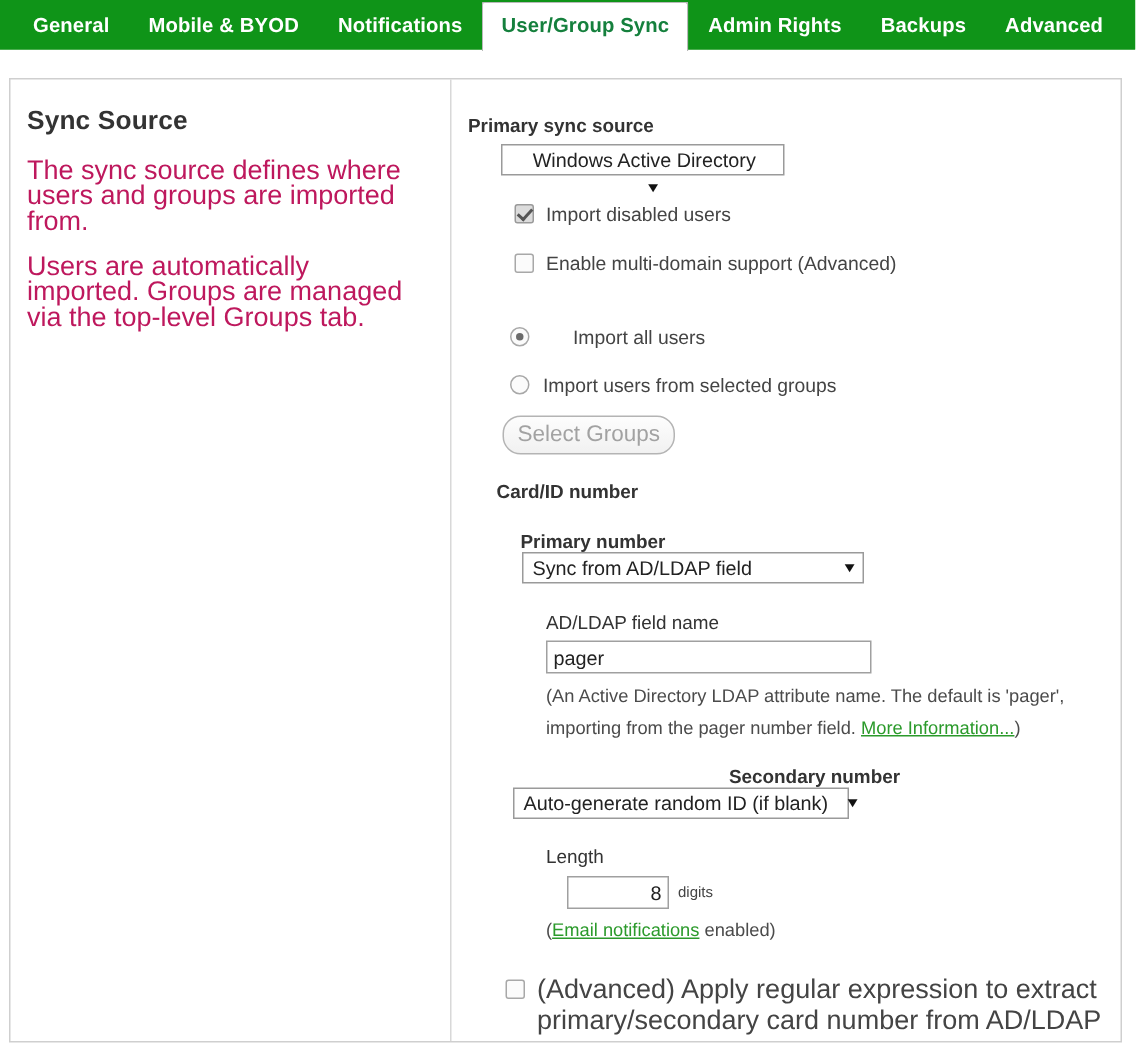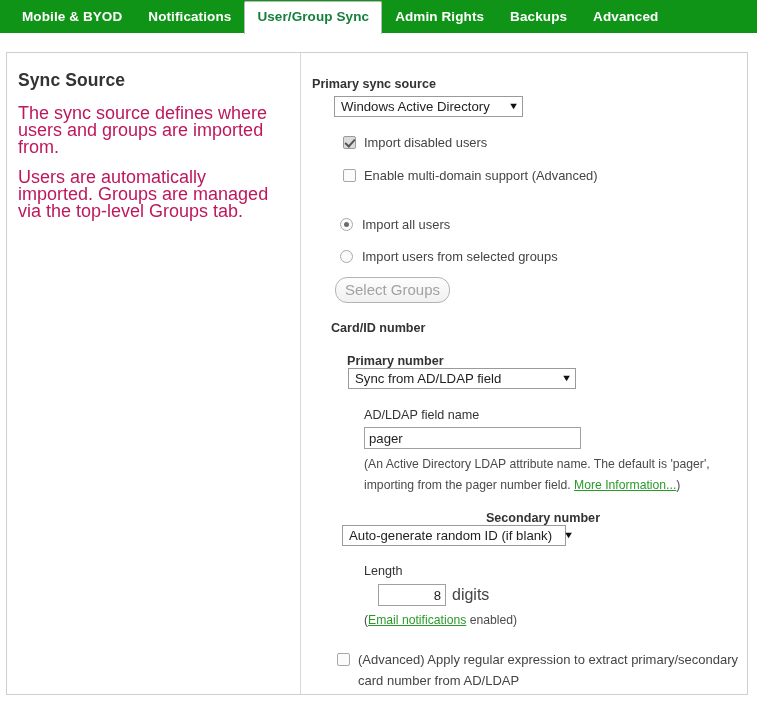--- a/index.html
+++ b/index.html
@@ -125,21 +125,21 @@
     line-height: 19px;
     white-space: nowrap;
   }
   .select-box .caret {
     font-size: 9px;
     color: #111111;
     margin-left: 12px;
     transform: scaleX(1.25);
     display: inline-block;
   }
-  .select-primary-source { width: 189px; margin-left: 22px; }
+  .select-primary-source { width: 189px; margin-left: 22px; flex-direction: column; }
   .select-primary-number { width: 228px; margin-left: 36px; }
   .select-secondary-number { width: 224px; margin-left: 30px; }
 
   .check-row, .radio-row {
     display: flex;
     align-items: flex-start;
     font-size: 12.9px;
     color: #444444;
     line-height: 16px;
   }
@@ -221,47 +221,48 @@
     color: #4b4b4b;
     line-height: 21px;
     max-width: 400px;
   }
   a.link {
     color: #2b9a2b;
     text-decoration: underline;
     cursor: pointer;
   }
   .inline-units {
-    font-size: 16px;
+    font-size: 10px;
     color: #444444;
     margin-left: 6px;
   }
   .row-inline { display: flex; align-items: center; }
   .small-note {
     font-size: 12.2px;
     color: #4b4b4b;
     line-height: 18px;
   }
   .adv-row {
     display: flex;
     align-items: flex-start;
-    font-size: 13px;
+    font-size: 18px;
     color: #444444;
     line-height: 21px;
     max-width: 410px;
   }
 </style>
 </head>
 <body>
 
 <div id="page">
 
   <div class="tabbar">
     <div class="tabbar-fill"></div>
     <div class="tabs">
+      <div class="tab">General</div>
       <div class="tab">Mobile &amp; BYOD</div>
       <div class="tab">Notifications</div>
       <div class="tab active">User/Group Sync</div>
       <div class="tab">Admin Rights</div>
       <div class="tab">Backups</div>
       <div class="tab">Advanced</div>
     </div>
   </div>
 
   <div class="panel">
@@ -284,21 +285,21 @@
       <div class="check-row" style="margin:18px 0 0 31px;">
         <span class="checkbox checked"></span>
         <span>Import disabled users</span>
       </div>
 
       <div class="check-row" style="margin:17px 0 0 31px;">
         <span class="checkbox"></span>
         <span>Enable multi-domain support (Advanced)</span>
       </div>
 
-      <div class="radio-row" style="margin:33px 0 0 28px;">
+      <div class="radio-row" style="margin:33px 0 0 28px;gap:20px;">
         <span class="radio selected"></span>
         <span>Import all users</span>
       </div>
 
       <div class="radio-row" style="margin:16px 0 0 28px;">
         <span class="radio"></span>
         <span>Import users from selected groups</span>
       </div>
 
       <div style="margin:12px 0 0 23px;">

